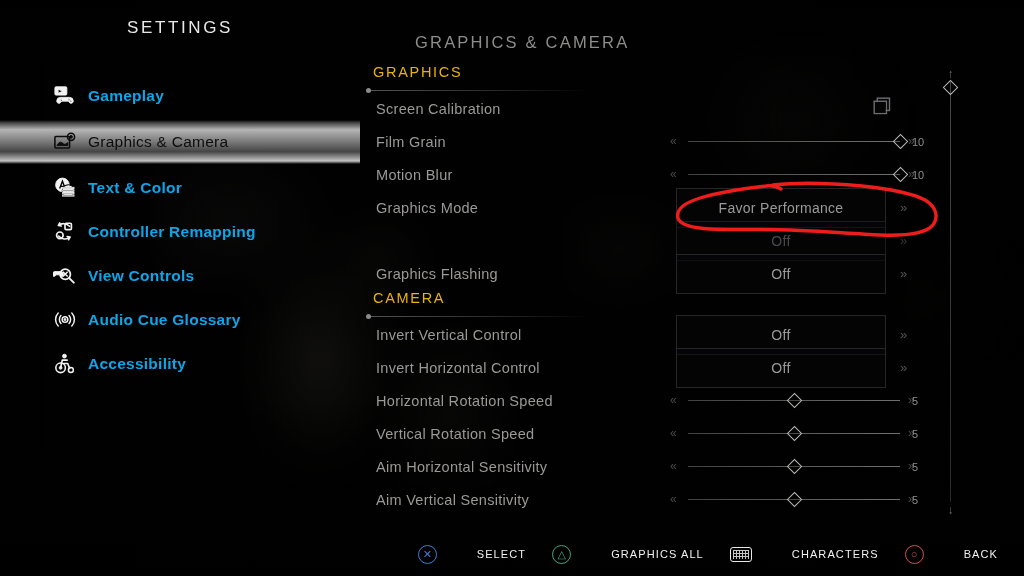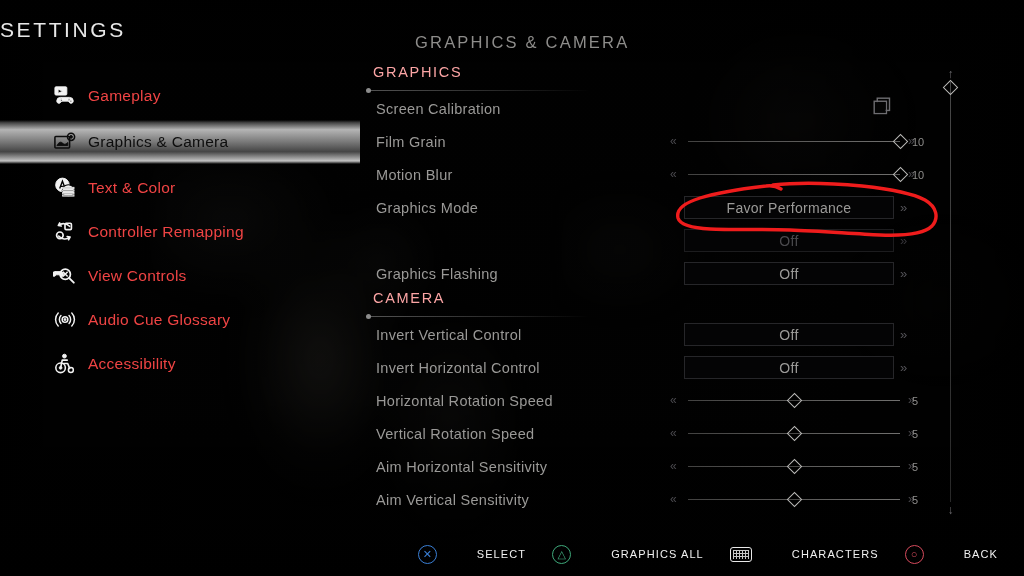--- a/index.html
+++ b/index.html
@@ -43,33 +43,34 @@
       linear-gradient(to right, rgba(0,0,0,0.9) 0%, rgba(0,0,0,0.25) 18%, rgba(0,0,0,0.3) 75%, rgba(0,0,0,0.9) 100%);
     z-index:1; pointer-events:none;
   }
 
   
   #left-panel {
     position:absolute; left:0; top:0; width:360px; height:576px; z-index:3;
   }
   #settings-title {
     position:absolute; left:0; right:0; top:18px;
-    font-size:21px; letter-spacing:2.6px; color:#e8e8e8; font-weight:400;
+    text-align:center;
+    font-size:17px; letter-spacing:2.6px; color:#e8e8e8; font-weight:400;
   }
   #sidebar-nav {
     position:absolute; left:0; top:76px; width:360px;
   }
   .nav-item {
     position:relative; height:40px;
     display:flex; align-items:center;
     padding-left:52px;
     margin-bottom:4px;
   }
   .nav-item .nav-label {
-    font-size:15.5px; color:#ef4444; letter-spacing:0.25px; font-weight:400;
+    font-size:15.5px; color:#0ea5e9; letter-spacing:0.25px; font-weight:700;
   }
   .nav-item .nav-icon {
     position:absolute; left:52px; top:50%; transform:translateY(-50%);
     width:26px; height:24px; display:flex; align-items:center; justify-content:center;
   }
   .nav-item .nav-label { margin-left:36px; }
   .nav-item.selected {
     background:linear-gradient(to bottom,
       rgba(10,10,10,0.0) 0%,
       rgba(120,120,120,0.55) 6%,
@@ -90,21 +91,21 @@
   }
   #page-title {
     position:absolute; left:55px; top:33px;
     font-size:16.5px; letter-spacing:2.2px; color:#8e8d8b; font-weight:400;
   }
   #options-list {
     position:absolute; left:0; top:64px; width:664px;
   }
   .section-head {
     position:relative; height:28px; padding-left:13px;
-    font-size:14.5px; letter-spacing:1.7px; color:#fca5a5;
+    font-size:14.5px; letter-spacing:1.7px; color:#eab308;
     display:flex; align-items:flex-start;
   }
   .section-head .rule {
     position:absolute; left:10px; bottom:1px; width:220px; height:1px;
     background:linear-gradient(to right, rgba(150,150,150,0.55) 0%, rgba(120,120,120,0.35) 55%, rgba(0,0,0,0) 100%);
   }
   .section-head .rule:after {
     content:''; position:absolute; left:-4px; top:-2px;
     width:5px; height:5px; background:#8c8c8c; border-radius:50%;
   }
@@ -115,21 +116,21 @@
   .opt-label {
     position:absolute; left:16px;
     font-size:14.5px; color:#9a9997; letter-spacing:0.3px;
   }
   .opt-row.disabled .opt-label { color:#46454a; }
   .opt-row.disabled .value-box { border-color:#1c1c1e; }
   .opt-row.disabled .value-text { color:#4a494d; }
   .opt-row.disabled .arrow-right { color:#36353a; }
 
   .value-box {
-    position:absolute; left:324px; width:210px; height:23px;
+    position:absolute; left:316px; width:210px; height:40px;
     border:1px solid #262629;
     background:rgba(8,8,9,0.55);
     display:flex; align-items:center; justify-content:center;
   }
   .value-text { font-size:14px; color:#9b9a98; letter-spacing:0.3px; }
   .arrow-right {
     position:absolute; left:540px; font-size:13px; color:#545358;
   }
 
   

